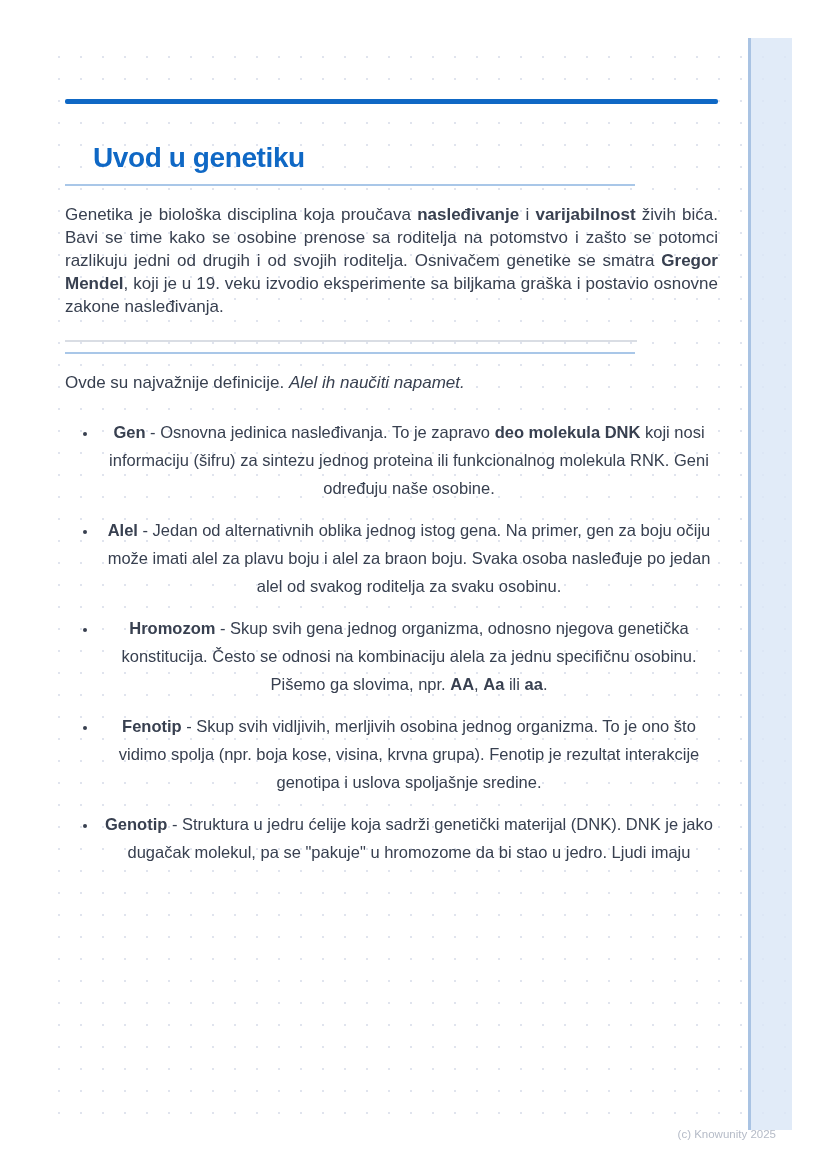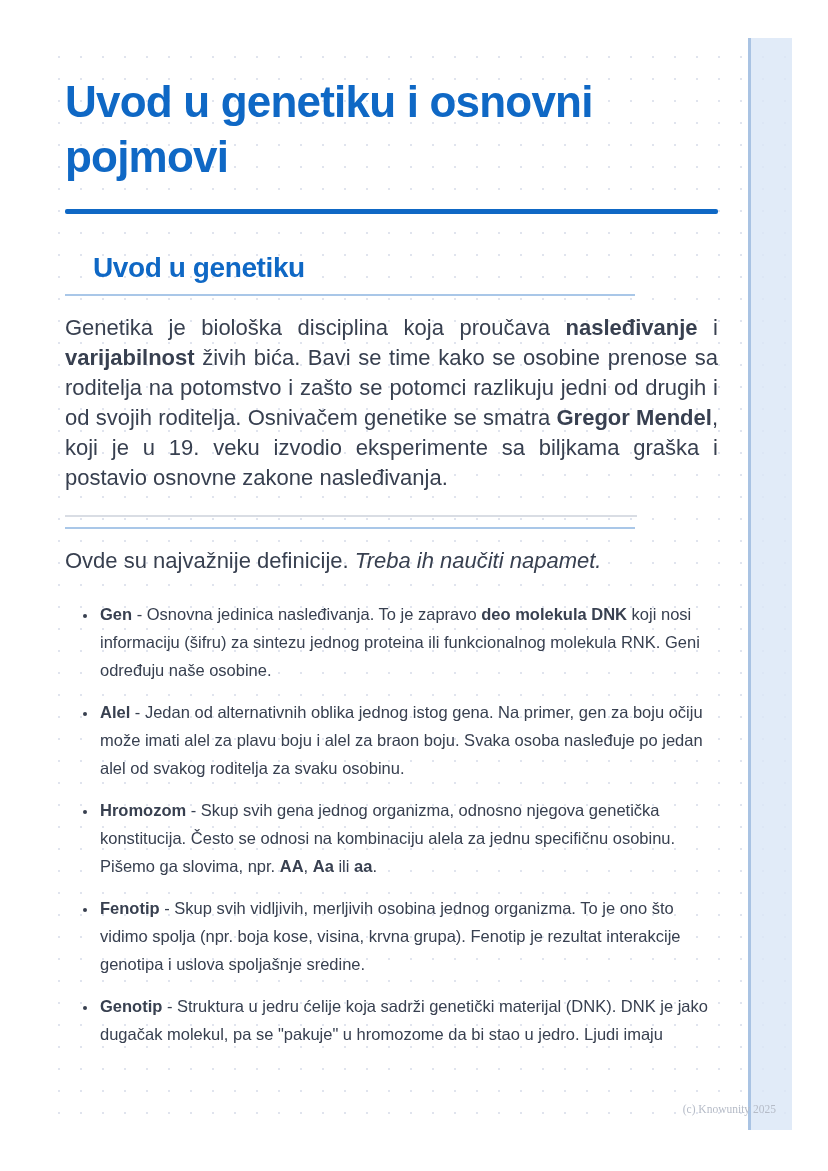--- a/index.html
+++ b/index.html
@@ -66,77 +66,76 @@
     margin-left:28px;
   }
   .section-rule{
     margin-top:10px;
     height:2px;
     width:570px;
     background:var(--rule-light);
   }
   .para{
     margin-top:17px;
-    font-size:22px;
-    line-height:30px;
+    font-size:17px;
+    line-height:23px;
     text-align:justify;
     width:653px;
   }
   .para.no-justify{ text-align:left; }
   .divider{
     margin-top:22px;
     height:2px;
     width:572px;
     background:var(--divider);
   }
   .bullet-list{
     margin-top:24px;
     width:653px;
     list-style:disc;
     padding-left:33px;
+    text-align:center;
   }
   .bullet-list li{
     font-size:16.5px;
     line-height:28px;
     margin-bottom:14px;
     padding-left:2px;
   }
   .bullet-list li::marker{ color:var(--body-text); font-size:14px; }
   b{ font-weight:bold; }
   i{ font-style:italic; }
   .watermark{
     position:absolute;
-    top:1103px; right:52px;
+    top:1128px; right:52px;
     font-size:11.5px;
     color:var(--watermark);
     z-index:5;
-    font-family:Liberation Serif, serif;
   }
 </style>
 </head>
 <body>
 
 <div class="page">
   <div class="edge-band"></div>
 
   <div class="content">
 
-    <h1 class="doc-title">Uvod u genetiku i osnovni pojmovi</h1>
     <div class="title-rule"></div>
 
     <h2 class="section-heading">Uvod u genetiku</h2>
     <div class="section-rule"></div>
 
     <p class="para"><span>Genetika je biološka disciplina koja proučava </span><b>nasleđivanje</b><span> i </span><b>varijabilnost</b><span> živih bića. Bavi se time kako se osobine prenose sa roditelja na potomstvo i zašto se potomci razlikuju jedni od drugih i od svojih roditelja. Osnivačem genetike se smatra </span><b>Gregor Mendel</b><span>, koji je u 19. veku izvodio eksperimente sa biljkama graška i postavio osnovne zakone nasleđivanja.</span></p>
 
     <div class="divider"></div>
 
     <div class="section-rule"></div>
 
-    <p class="para no-justify"><span>Ovde su najvažnije definicije. </span><i>Treba ih naučiti napamet.</i></p>
+    <p class="para no-justify"><span>Ovde su najvažnije definicije. </span><i>Alel ih naučiti napamet.</i></p>
 
     <ul class="bullet-list">
         <li><b>Gen</b><span> - Osnovna jedinica nasleđivanja. To je zapravo </span><b>deo molekula DNK</b><span> koji nosi informaciju (šifru) za sintezu jednog proteina ili funkcionalnog molekula RNK. Geni određuju naše osobine.</span></li>
         <li><b>Alel</b><span> - Jedan od alternativnih oblika jednog istog gena. Na primer, gen za boju očiju može imati alel za plavu boju i alel za braon boju. Svaka osoba nasleđuje po jedan alel od svakog roditelja za svaku osobinu.</span></li>
         <li><b>Hromozom</b><span> - Skup svih gena jednog organizma, odnosno njegova genetička konstitucija. Često se odnosi na kombinaciju alela za jednu specifičnu osobinu. Pišemo ga slovima, npr. </span><b>AA</b><span>, </span><b>Aa</b><span> ili </span><b>aa</b><span>.</span></li>
         <li><b>Fenotip</b><span> - Skup svih vidljivih, merljivih osobina jednog organizma. To je ono što vidimo spolja (npr. boja kose, visina, krvna grupa). Fenotip je rezultat interakcije genotipa i uslova spoljašnje sredine.</span></li>
         <li><b>Genotip</b><span> - Struktura u jedru ćelije koja sadrži genetički materijal (DNK). DNK je jako dugačak molekul, pa se "pakuje" u hromozome da bi stao u jedro. Ljudi imaju </span></li>
       </ul>
 
   </div>

